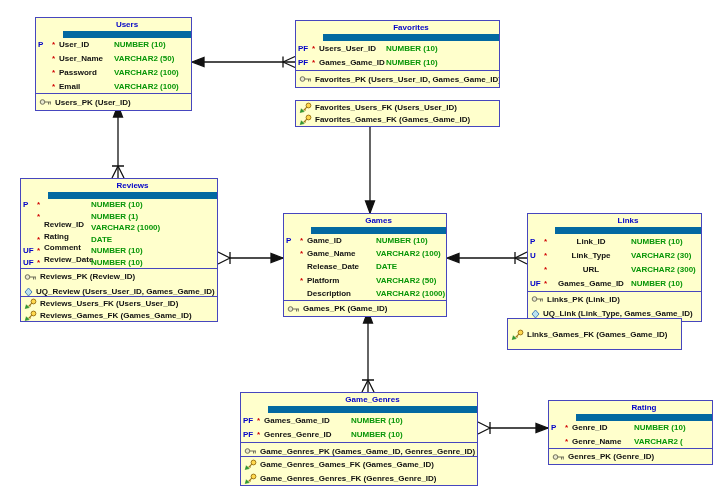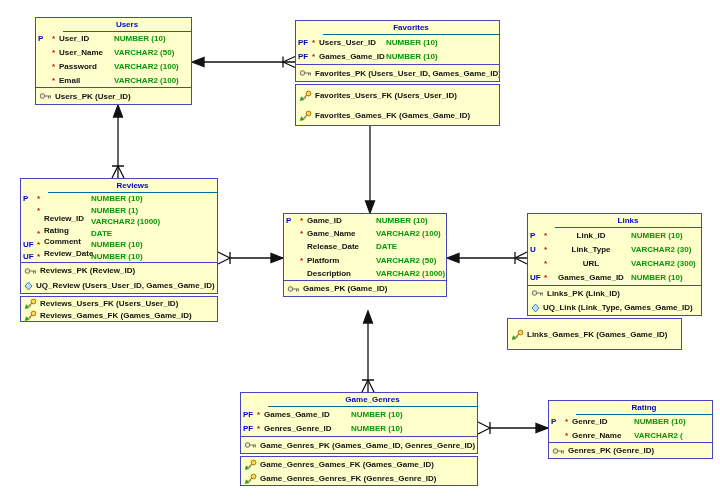--- a/index.html
+++ b/index.html
@@ -2,21 +2,21 @@
 <html><head>
 <meta charset="utf-8">
 <style>
   html,body{margin:0;padding:0;background:#ffffff;}
   .canvas{position:relative;width:720px;height:502px;background:#ffffff;
           font-family:"Liberation Sans", sans-serif;font-weight:bold;font-size:8px;
           overflow:hidden;}
   .ent{position:absolute;background:#FFFFCC;border:1px solid #4646BE;
        box-sizing:border-box;overflow:hidden;}
   .ttl{height:13px;line-height:13px;text-align:center;color:#0404C8;
-       border-bottom:1px solid #0369a1;overflow:hidden;margin-left:27px;}
+       border-bottom:7px solid #0369a1;overflow:hidden;margin-left:27px;}
   .attrs{display:flex;flex-direction:column;justify-content:space-around;
          border-bottom:1px solid #4646BE;overflow:hidden;}
   .keys,.fks{display:flex;flex-direction:column;justify-content:space-around;overflow:hidden;}
   .row{display:flex;align-items:center;height:11px;white-space:nowrap;}
   .fl{flex:none;width:14px;padding-left:2px;color:#0404C8;}
   .st{flex:none;width:7px;color:#D00000;text-align:left;}
   .an{flex:none;color:#111111;}
   .at{color:#089608;white-space:nowrap;}
   .kr{display:flex;align-items:center;gap:3px;padding-left:3px;white-space:nowrap;color:#111111;height:12px;}
   .kr svg{flex:none;}
@@ -143,21 +143,21 @@
     </div>
     <div class="keys" style="height:16px">
       <div class="kr">
         <svg width="13" height="10">
             <use href="#ic-pk"></use>
           </svg>
         <span>Favorites_PK (Users_User_ID, Games_Game_ID)</span>
       </div>
     </div>
   </div>
-  <div class="ent e-favorites fks" style="left:295px;top:84px;width:205px;height:42px">
+  <div class="ent e-favorites fks" style="left:295px;top:100px;width:205px;height:27px">
     <div class="kr">
       <svg width="13" height="11">
           <use href="#ic-fk"></use>
         </svg>
       <span>Favorites_Users_FK (Users_User_ID)</span>
     </div>
     <div class="kr">
       <svg width="13" height="11">
           <use href="#ic-fk"></use>
         </svg>
@@ -229,20 +229,21 @@
     </div>
     <div class="kr">
       <svg width="13" height="11">
           <use href="#ic-fk"></use>
         </svg>
       <span>Reviews_Games_FK (Games_Game_ID)</span>
     </div>
   </div>
 
   <div class="ent e-games" style="left:283px;top:213px;width:164px">
+    <div class="ttl">Games</div>
     <div class="attrs" style="height:66px">
       <div class="row">
         <span class="fl">P</span>
           <span class="st">*</span>
           <span class="an">Game_ID</span>
           <span class="at">NUMBER (10)</span>
       </div>
       <div class="row">
         <span class="fl"></span>
           <span class="st">*</span>

